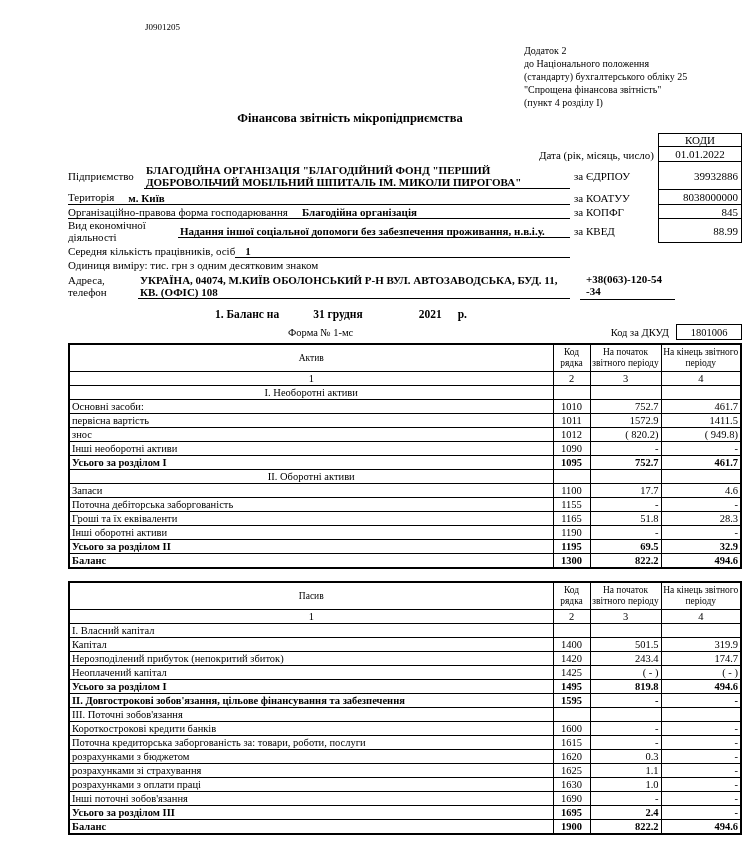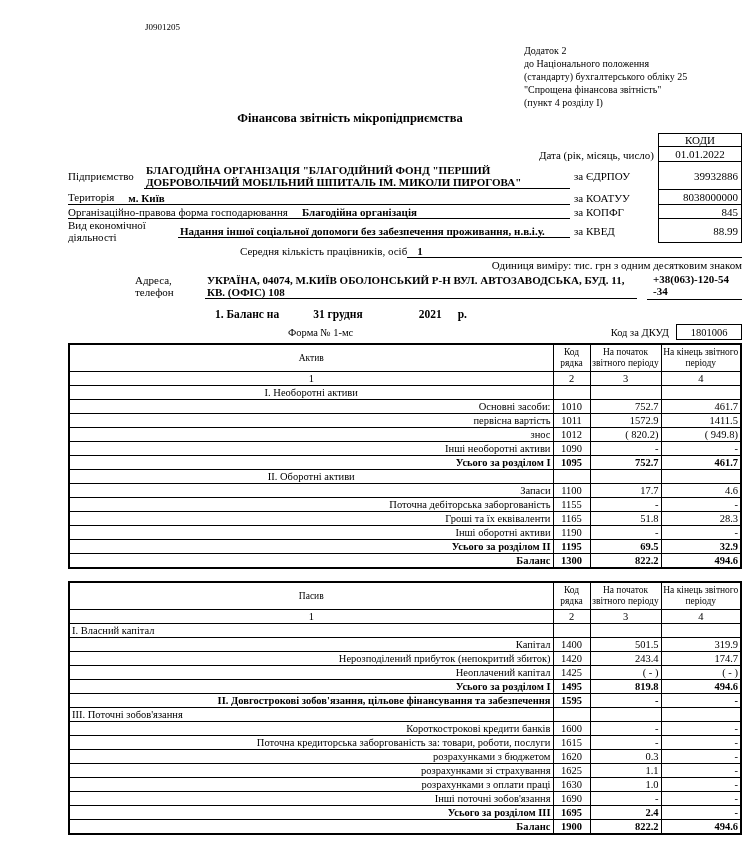--- a/index.html
+++ b/index.html
@@ -3,21 +3,21 @@
 <meta charset="utf-8">
 <style>
   html,body{margin:0;padding:0;background:#fff;}
   .page{position:relative;width:752px;height:867px;background:#fff;color:#000;
         font-family:"Liberation Serif","DejaVu Serif",serif;font-size:11px;overflow:hidden;}
   .form-code{position:absolute;left:145px;top:22px;font-size:9px;}
   .annex{position:absolute;left:524px;top:44px;width:210px;font-size:10px;line-height:13px;}
   .title{position:absolute;top:111px;left:0;width:700px;text-align:center;font-weight:bold;font-size:12.5px;}
   .content{position:absolute;left:0;top:133px;width:752px;}
   .hblock{margin:0 10px 0 68px;}
-  .hrow{display:flex;align-items:stretch;justify-content:flex-end;}
+  .hrow{display:flex;align-items:stretch;}
   .hfill{flex:1;}
   .hleft{width:502px;display:flex;align-items:flex-end;}
   .hleft.vcenter{align-items:center;}
   .hdate{width:590px;text-align:right;align-self:center;padding-right:4px;box-sizing:border-box;}
   .hmid{width:88px;display:flex;align-items:center;box-sizing:border-box;padding-left:4px;}
   .hval{width:84px;box-sizing:border-box;border:solid #000;border-width:0 1px 1px 1px;
         display:flex;align-items:center;justify-content:flex-end;padding:0 3px;}
   .hval-top{border-top:1px solid #000;}
   .hval-center{justify-content:center;}
   .flabel{flex-shrink:0;align-self:center;}
@@ -40,21 +40,21 @@
   .dkud-label{margin-right:7px;font-size:10.5px;}
   .dkud-box{width:66px;height:16px;border:1px solid #000;box-sizing:border-box;
             display:flex;align-items:center;justify-content:center;font-size:10.5px;}
   table.bal-table{border-collapse:collapse;table-layout:fixed;width:672px;margin:3px 10px 0 68px;
                   border:2px solid #000;}
   table.bal-table.t2{margin-top:12px;}
   .bal-table th,.bal-table td{border:1px solid #000;overflow:hidden;}
   .bal-table th{font-weight:normal;font-size:9.5px;line-height:11px;text-align:center;
                 vertical-align:middle;height:26px;padding:0 1px;}
   .bal-table td{font-size:10.5px;line-height:13px;height:13px;vertical-align:middle;padding:0 2px;}
-  .cell-label{text-align:right;padding-left:3px;}
+  .cell-label{text-align:left;padding-left:3px;}
   .cell-code{text-align:center;}
   .cell-start,.cell-end{text-align:right;padding-right:4px;}
   .row-numbering td{text-align:center;}
   .row-section td:first-child{font-weight:normal;text-align:center;}
   table.sections-left .row-section td:first-child{text-align:left;}
   .row-bold td{font-weight:bold;}
 </style>
 </head>
 <body>
 

